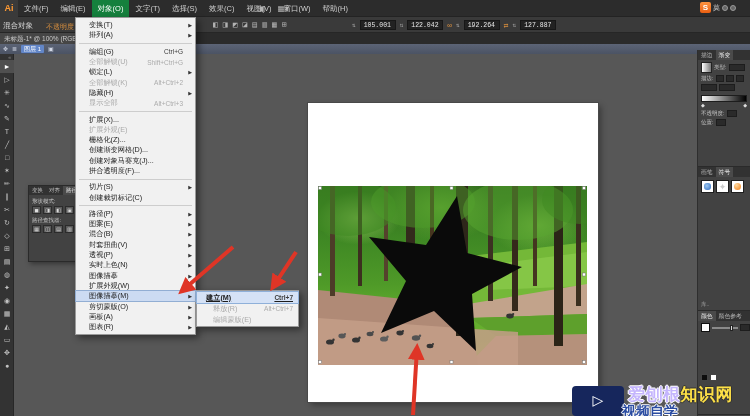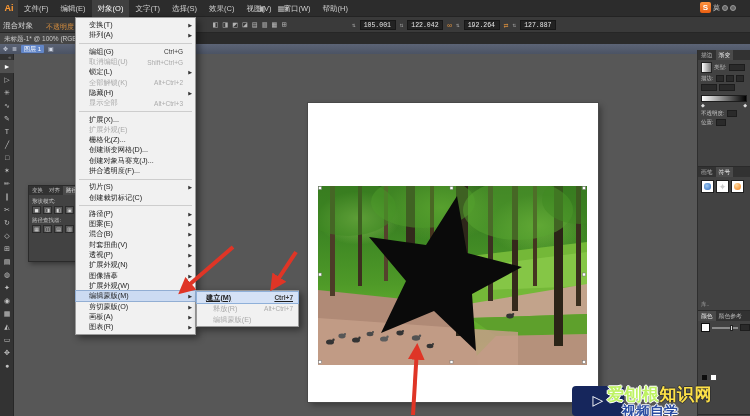--- a/index.html
+++ b/index.html
@@ -6,21 +6,21 @@
   body { background:#222; }
   .app { position:relative; width:750px; height:416px; overflow:hidden; background:#575757;
          font-family:"Liberation Sans","DejaVu Sans",sans-serif; color:#ccc; }
 
   
   #menubar { position:absolute; left:0; top:0; width:750px; height:17px; background:#2c2c2c;
              display:flex; align-items:flex-start; z-index:35; border-bottom:1px solid #232323; }
   .ai-logo { width:18px; height:17px; line-height:17px; text-align:center; color:#ff9a33;
              font-weight:bold; font-size:9px; background:#3a3a3a; }
   .mb-item { padding:0 6px; font-size:7.5px; line-height:17px; color:#cfcfcf; white-space:nowrap; }
-  .mb-item.active { background:#404040; color:#fff; }
+  .mb-item.active { background:#15803d; color:#fff; }
   .mb-win-icons { position:absolute; left:258px; top:0; display:flex; gap:12px; }
   .mb-win-icons span { font-size:8px; line-height:17px; color:#b5b5b5; }
 
   
   #controlbar { position:absolute; left:0; top:17px; width:750px; height:16px; background:#3a3a3a;
                 border-bottom:1px solid #262626; z-index:20;font-family:Liberation Mono, monospace; }
   #sel-label { position:absolute; left:3px; top:4px; font-size:7.5px; color:#dadada; }
   #opacity-link { position:absolute; left:46px; top:5px; font-size:7px; color:#d98f3e; }
   #cb-icons { position:absolute; left:213px; top:3px; display:flex; gap:5px; }
   #cb-icons span { font-size:8px; color:#b2b2b2; line-height:10px; }
@@ -128,21 +128,21 @@
   #arrows { position:absolute; left:0; top:0; z-index:60; pointer-events:none; }
   #s-badge { position:absolute; left:700px; top:2px; z-index:70; display:flex; align-items:center; gap:2px; }
   .s-ico { width:11px; height:11px; background:linear-gradient(#ff9440,#e95f12); border-radius:2px;
            color:#fff; font-size:8px; font-weight:bold; text-align:center; line-height:11px; }
   .s-txt { font-size:7px; color:#c9c9c9; }
   .s-dot { width:6px; height:6px; border-radius:50%; border:1px solid #999; background:#666; }
   #wm-logo { position:absolute; left:572px; top:386px; width:52px; height:30px; background:#16265c;
              border-radius:4px; z-index:70; color:#fff; font-size:14px; text-align:center; line-height:28px; }
   #wm-text { position:absolute; left:607px; top:383px; z-index:71; font-size:17px; font-weight:bold;
              white-space:nowrap; letter-spacing:0.5px; }
-  #wm-text .wa { color:#bef264; text-shadow:1px 0 #fff,-1px 0 #fff,0 1px #fff,0 -1px #fff; }
+  #wm-text .wa { color:#c4b5fd; text-shadow:1px 0 #fff,-1px 0 #fff,0 1px #fff,0 -1px #fff;margin-left:21px; }
   #wm-text .wb { color:#fde047; text-shadow:1px 0 #333,-1px 0 #333,0 1px #333,0 -1px #333; }
   #wm-text2 { position:absolute; left:622px; top:403px; z-index:71; font-size:14px; font-weight:bold;
               color:#2b4ca1; text-shadow:1px 0 #fff,-1px 0 #fff,0 1px #fff,0 -1px #fff; white-space:nowrap; }
 </style>
 </head>
 <body>
 
 <div class="app">
 
   <div id="menubar">
@@ -333,21 +333,21 @@
       <div class="mi">
         <span class="mi-l">排列(A)</span>
         <span class="mi-a">▶</span>
       </div>
       <div class="mi-sep"></div>
       <div class="mi">
         <span class="mi-l">编组(G)</span>
         <span class="mi-s">Ctrl+G</span>
       </div>
       <div class="mi dis">
-        <span class="mi-l">取消编组(U)</span>
+        <span class="mi-l">全部解锁(U)</span>
         <span class="mi-s">Shift+Ctrl+G</span>
       </div>
       <div class="mi">
         <span class="mi-l">锁定(L)</span>
         <span class="mi-a">▶</span>
       </div>
       <div class="mi dis">
         <span class="mi-l">全部解锁(K)</span>
         <span class="mi-s">Alt+Ctrl+2</span>
       </div>
@@ -401,33 +401,33 @@
       </div>
       <div class="mi">
         <span class="mi-l">封套扭曲(V)</span>
         <span class="mi-a">▶</span>
       </div>
       <div class="mi">
         <span class="mi-l">透视(P)</span>
         <span class="mi-a">▶</span>
       </div>
       <div class="mi">
-        <span class="mi-l">扩展外观(N)</span>
+        <span class="mi-l">实时上色(N)</span>
         <span class="mi-a">▶</span>
       </div>
       <div class="mi">
         <span class="mi-l">图像描摹</span>
         <span class="mi-a">▶</span>
       </div>
       <div class="mi">
         <span class="mi-l">扩展外观(W)</span>
         <span class="mi-a">▶</span>
       </div>
       <div class="mi sel">
-        <span class="mi-l">编辑蒙版(M)</span>
+        <span class="mi-l">图像描摹(M)</span>
         <span class="mi-a">▶</span>
       </div>
       <div class="mi">
         <span class="mi-l">剪切蒙版(O)</span>
         <span class="mi-a">▶</span>
       </div>
       <div class="mi">
         <span class="mi-l">画板(A)</span>
         <span class="mi-a">▶</span>
       </div>

